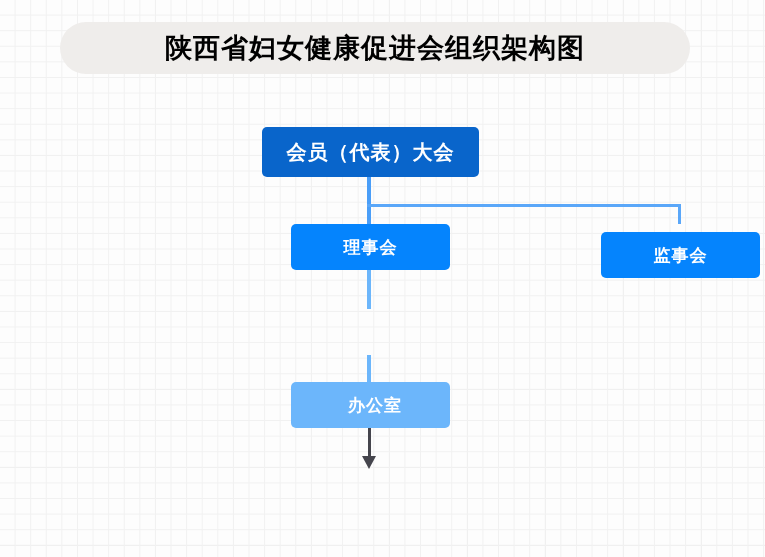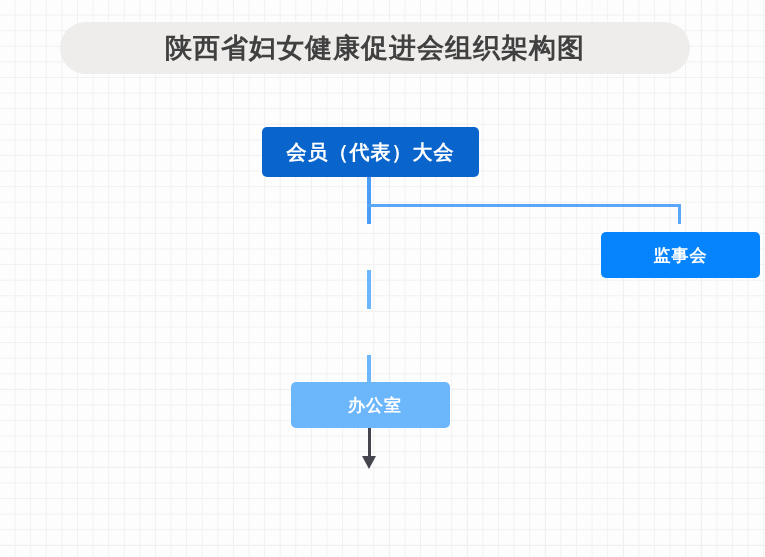--- a/index.html
+++ b/index.html
@@ -42,21 +42,21 @@
     height: 52px;
     background: #efedeb;
     border-radius: 26px;
     display: flex;
     align-items: center;
     justify-content: center;
   }
   #title-text {
     font-size: 27px;
     font-weight: bold;
-    color: #404040;
+    color: #000000;
     letter-spacing: 1px;
     white-space: nowrap;
   }
 
   
   .node {
     position: absolute;
     display: flex;
     align-items: center;
     justify-content: center;
@@ -203,20 +203,23 @@
   <div class="connector" id="conn-supervisors-drop"></div>
   <div class="connector" id="conn-council-secretariat"></div>
   <div class="connector" id="conn-secretariat-office"></div>
   <div class="connector" id="conn-office-committees"></div>
   <div class="connector" id="arrow-head-committees"></div>
 
   <div class="node" id="node-assembly">
     <span class="node-label">会员（代表）大会</span>
   </div>
 
+  <div class="node" id="node-council">
+    <span class="node-label">理事会</span>
+  </div>
 
   <div class="node" id="node-supervisors">
     <span class="node-label">监事会</span>
   </div>
 
 
   <div class="node" id="node-office">
     <span class="node-label">办公室</span>
   </div>
 

